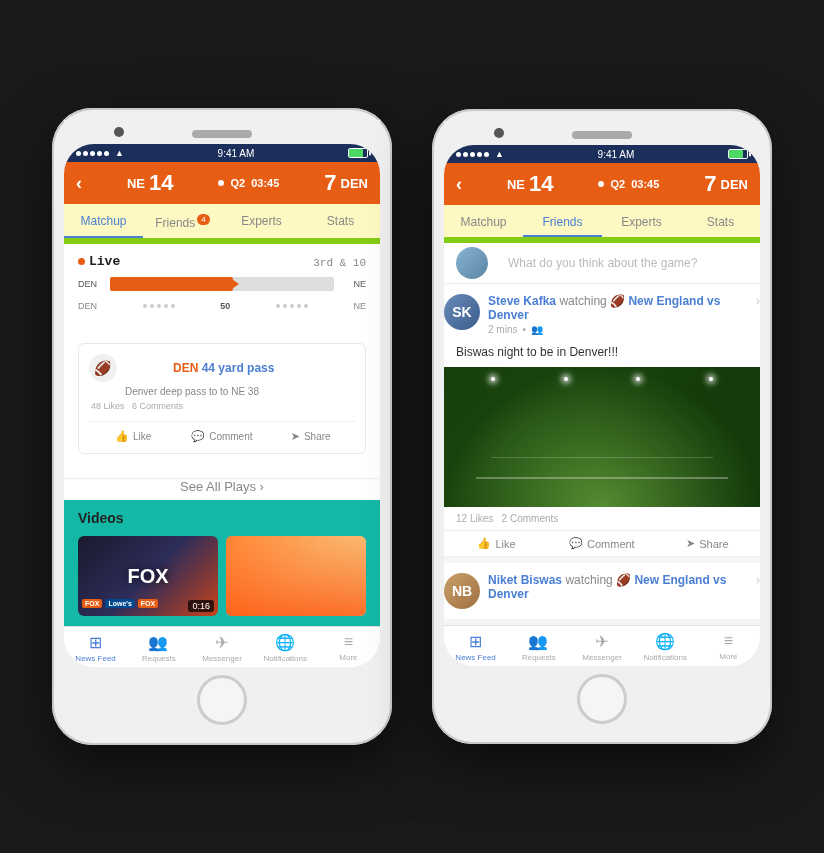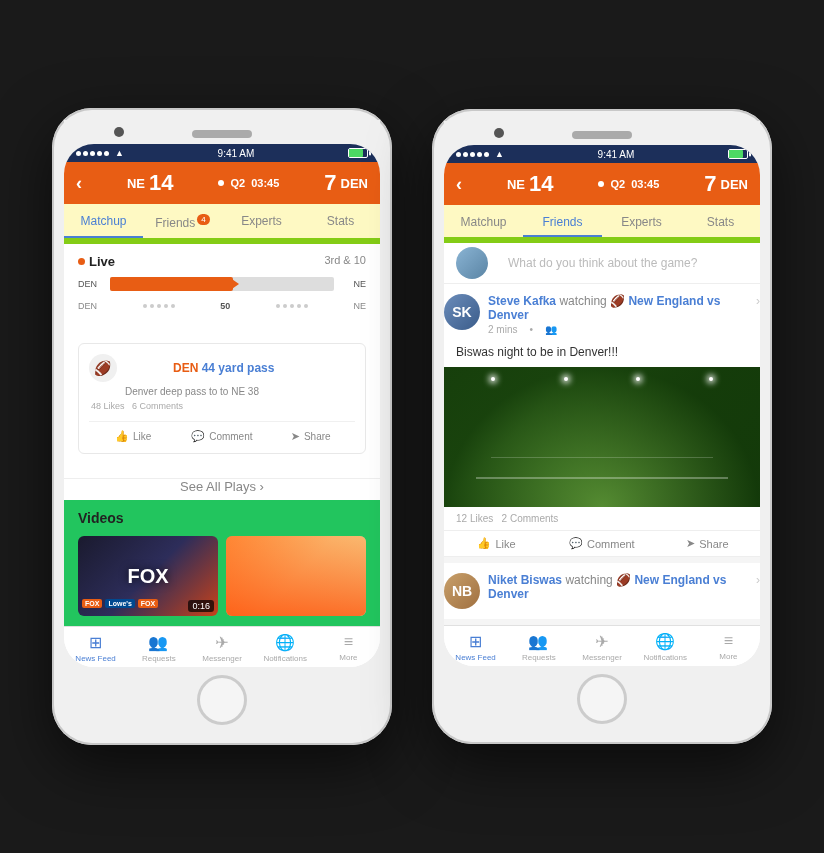--- a/index.html
+++ b/index.html
@@ -139,22 +139,23 @@
 
     
     .live-section {
       background: #fff;
       padding: 10px 14px;
       margin-bottom: 6px;
     }
     .live-row {
       display: flex;
       justify-content: space-between;
-      align-items: flex-start;
+      align-items: flex-end;
       margin-bottom: 8px;
+      font-family: Liberation Mono, monospace;
     }
     .live-label {
       display: flex; align-items: center; gap: 4px;
       font-size: 13px; font-weight: 600; color: #222;
     }
     .live-dot { width: 7px; height: 7px; background: #e85d14; border-radius: 50%; }
     .down-text { font-size: 11px; color: #888; }
 
     
     .progress-container {
@@ -221,21 +222,21 @@
       text-align: center;
       padding: 0;
       font-size: 13px;
       color: #888;
       background: #fff;
       border-top: 1px solid #eee;
       cursor: pointer;
     }
 
     
-    .videos-section { background: #22c55e; margin-top: 6px; padding: 10px 14px; }
+    .videos-section { background: #14b8a6; margin-top: 6px; padding: 10px 14px; }
     .videos-title { font-size: 14px; font-weight: 700; margin-bottom: 10px; color: #222; }
     .videos-grid { display: flex; gap: 8px; }
     .video-thumb {
       flex: 1; height: 80px; border-radius: 6px; overflow: hidden; position: relative;
     }
     .video-fox { background: linear-gradient(135deg, #1a1a2e 0%, #2d2d5a 50%, #c8421a 100%); }
     .video-fire { background: linear-gradient(135deg, #ff6b35 0%, #f7c59f 50%, #efefd0 100%); }
     .video-duration {
       position: absolute; bottom: 4px; right: 4px;
       background: rgba(0,0,0,0.7); color: #fff; font-size: 9px;
@@ -281,21 +282,21 @@
     }
     .comment-placeholder { font-size: 12px; color: #bbb; }
 
     
     .post-card { background: #fff; margin-bottom: 6px; }
     .post-header { display: flex; align-items: flex-start; padding: 10px 0; gap: 8px; }
     .post-avatar { width: 36px; height: 36px; border-radius: 50%; overflow: hidden; flex-shrink: 0; background: #888; }
     .post-info { flex: 1; }
     .post-name { font-size: 12px; font-weight: 700; color: #222; }
     .post-name span { color: #4a7fd4; }
-    .post-meta { font-size: 10px; color: #aaa; display: flex; align-items: center; gap: 12px; margin-top: 2px; }
+    .post-meta { font-size: 10px; color: #aaa; display: flex; align-items: center; gap: 5px; margin-top: 2px; }
     .post-text { padding: 0 12px 8px; font-size: 12px; color: #333; }
     .post-image {
       width: 100%; height: 140px;
       background: linear-gradient(135deg, #2d5a1b 0%, #4a8c2a 30%, #1a3d0a 60%, #0d2208 100%);
       position: relative; overflow: hidden;
     }
     .stadium-overlay {
       position: absolute; inset: 0;
       background: radial-gradient(ellipse at center bottom, rgba(100,160,60,0.8) 0%, rgba(20,60,10,0.9) 70%);
     }

